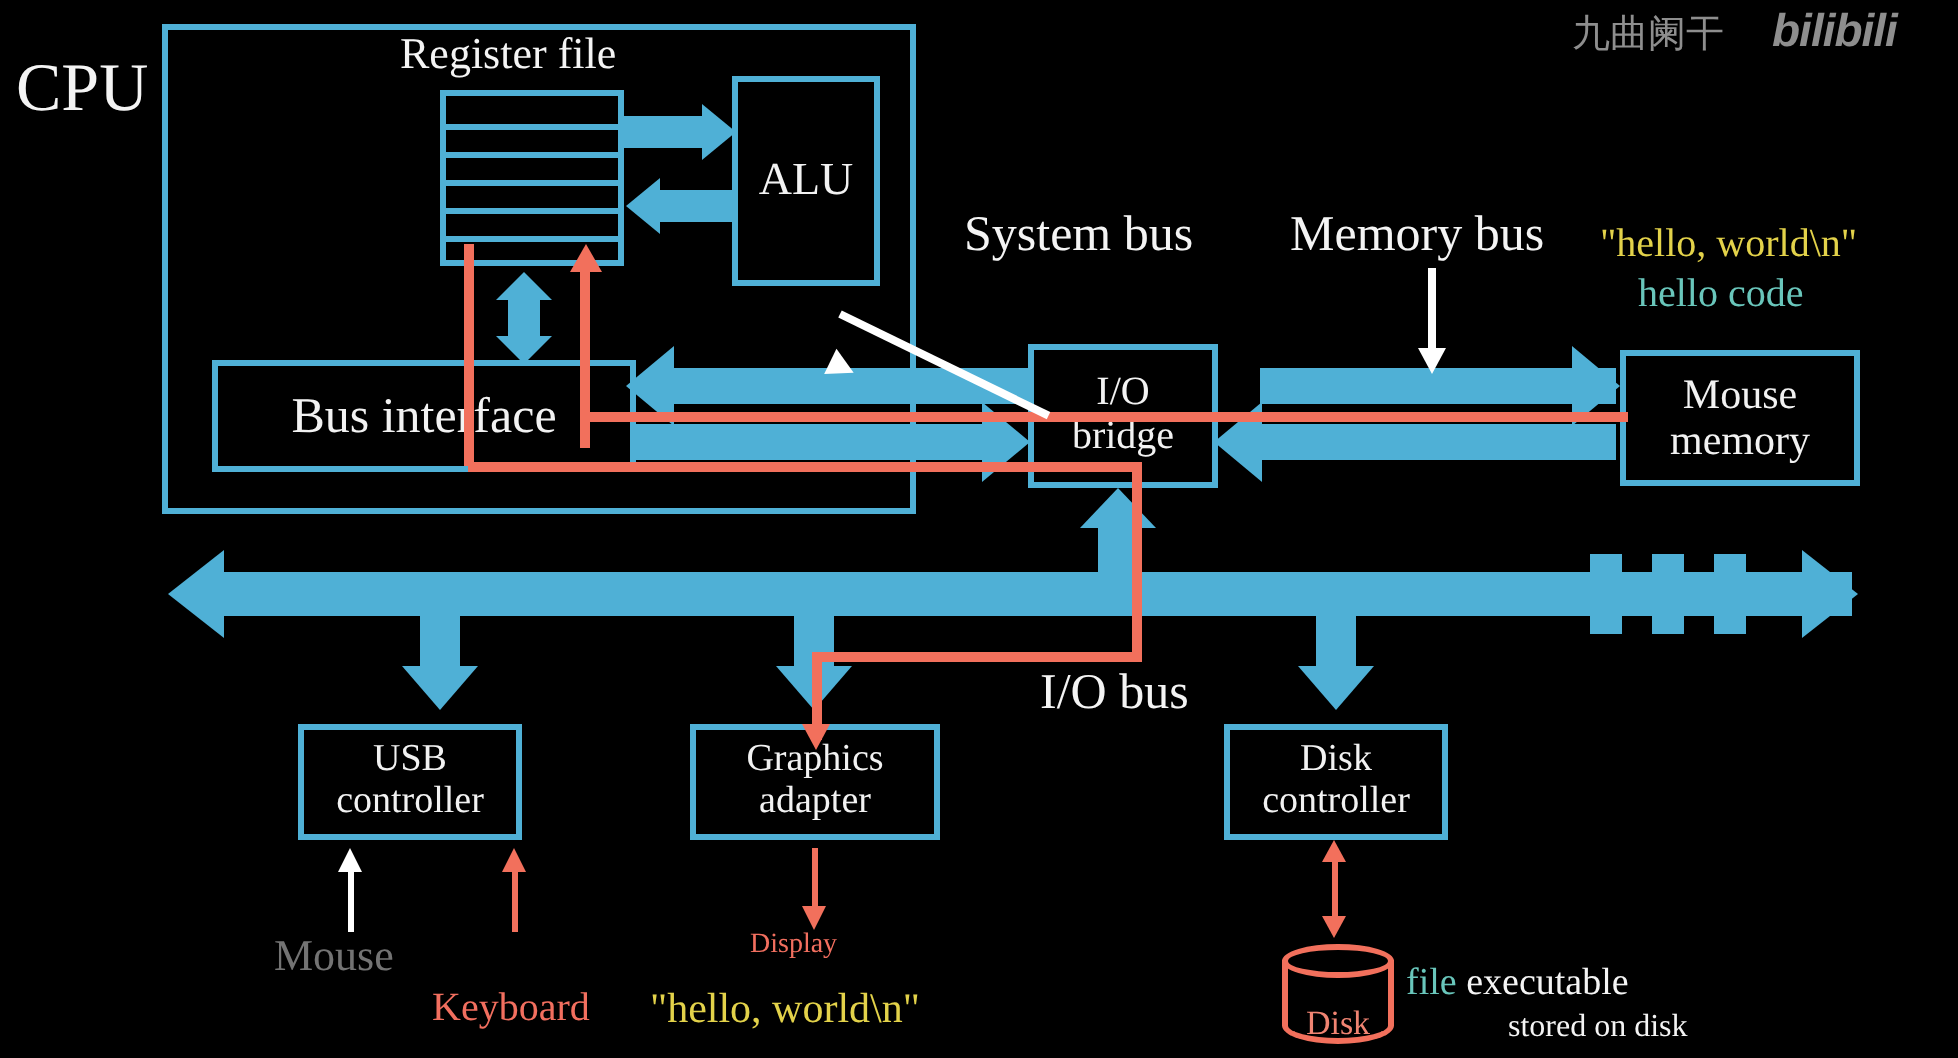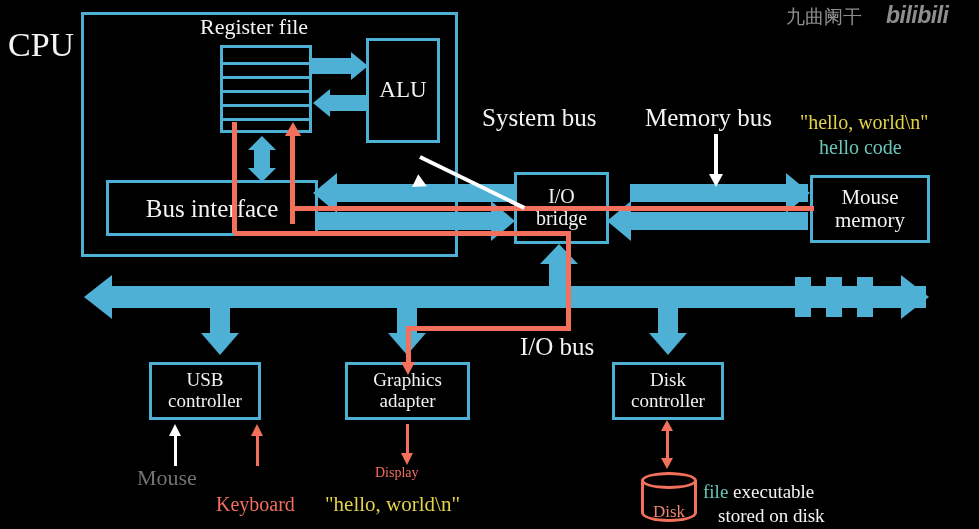--- a/index.html
+++ b/index.html
@@ -239,21 +239,21 @@
 
   <div class="disk-cyl" style="left:641px;top:472px;width:56px;height:55px;">
     <div class="disk-body"></div>
     <div class="disk-top"></div>
     <div class="disk-text">Disk</div>
   </div>
 
   <div class="lbl" style="left:703px;top:481px;font-size:19px;">
     <span class="lbl-teal">file</span><span> executable</span>
   </div>
-  <div class="lbl" style="left:718px;top:505px;font-size:19px;">stored on disk</div>
+  <div class="lbl" style="left:754px;top:505px;font-size:16px;">stored on disk</div>
 
   <div class="rbar" style="left:232px;top:122px;width:5px;height:111px;"></div>
 
   <div class="rbar" style="left:290px;top:134px;width:5px;height:90px;"></div>
   <div class="rhead-u" style="left:285px;top:122px;border-left-width:8px;border-right-width:8px;border-bottom-width:14px;"></div>
 
   <div class="rbar" style="left:292px;top:206px;width:522px;height:5px;"></div>
 
   <div class="rbar" style="left:234px;top:231px;width:337px;height:5px;"></div>
 

